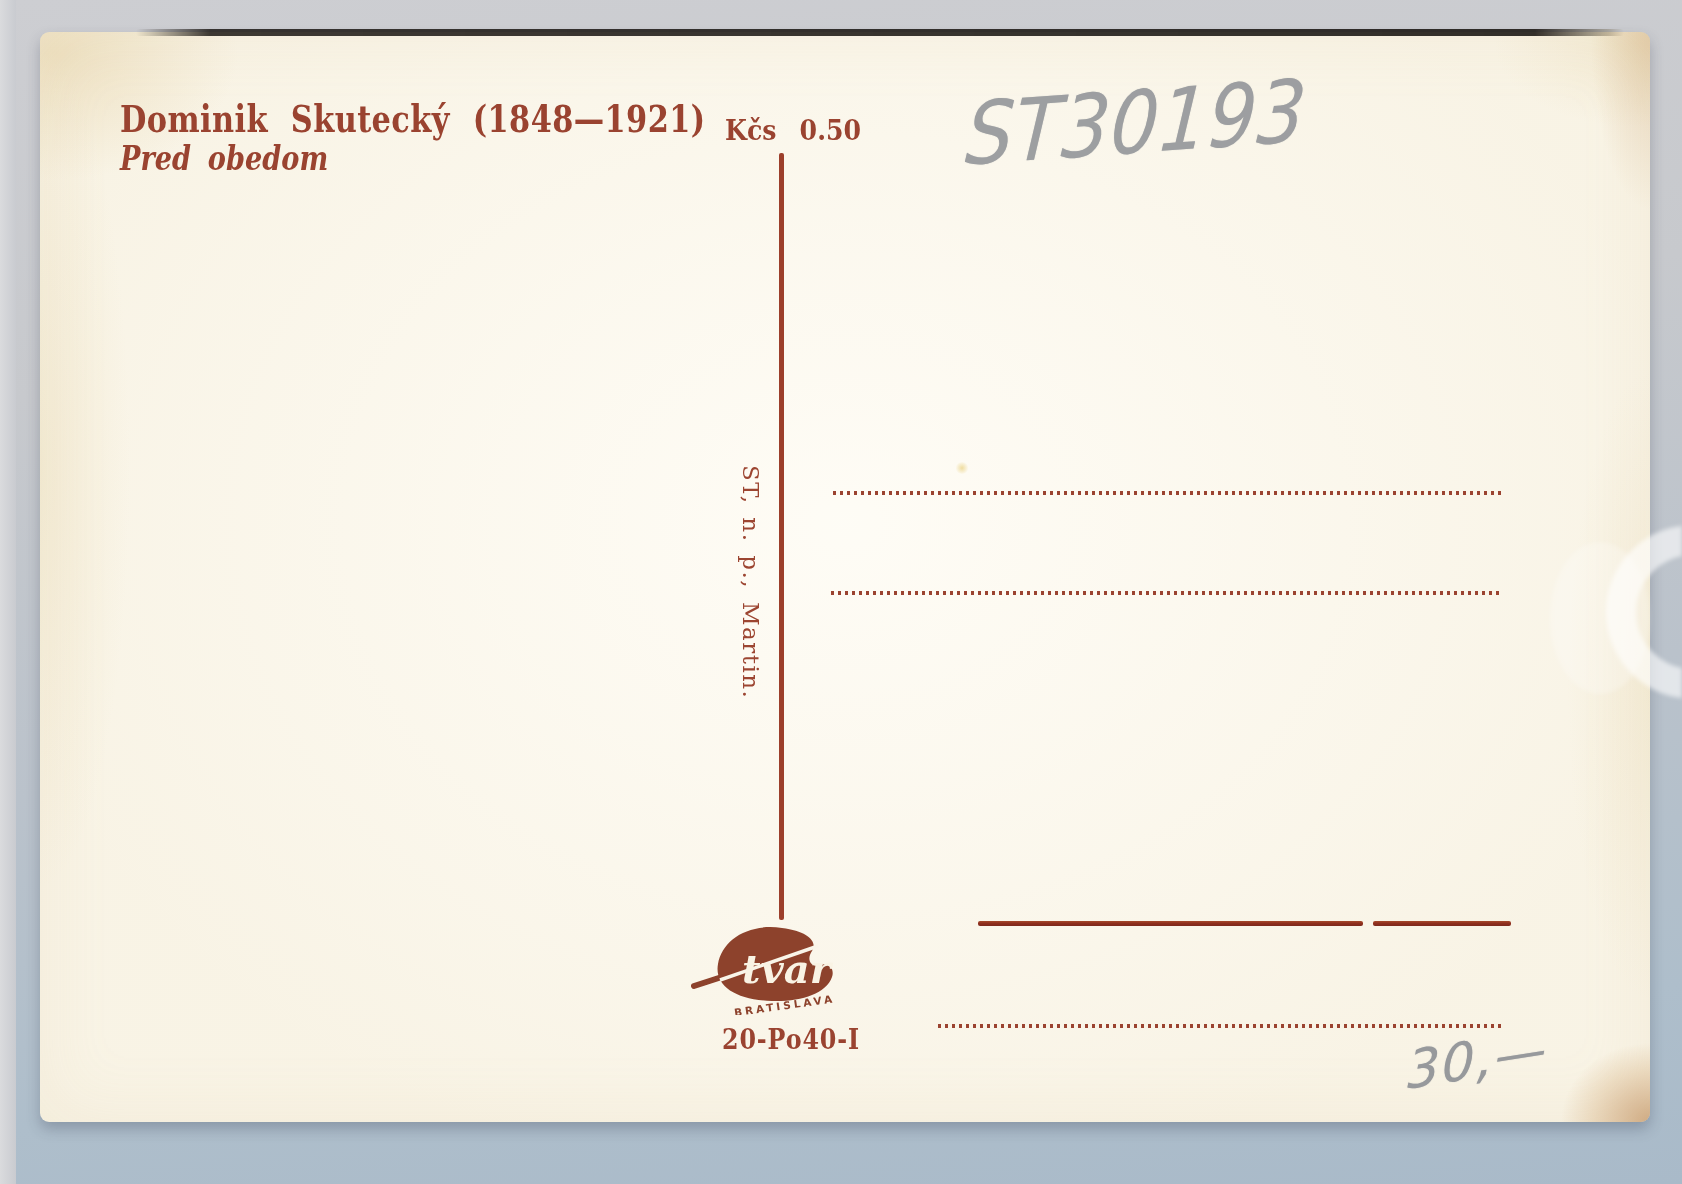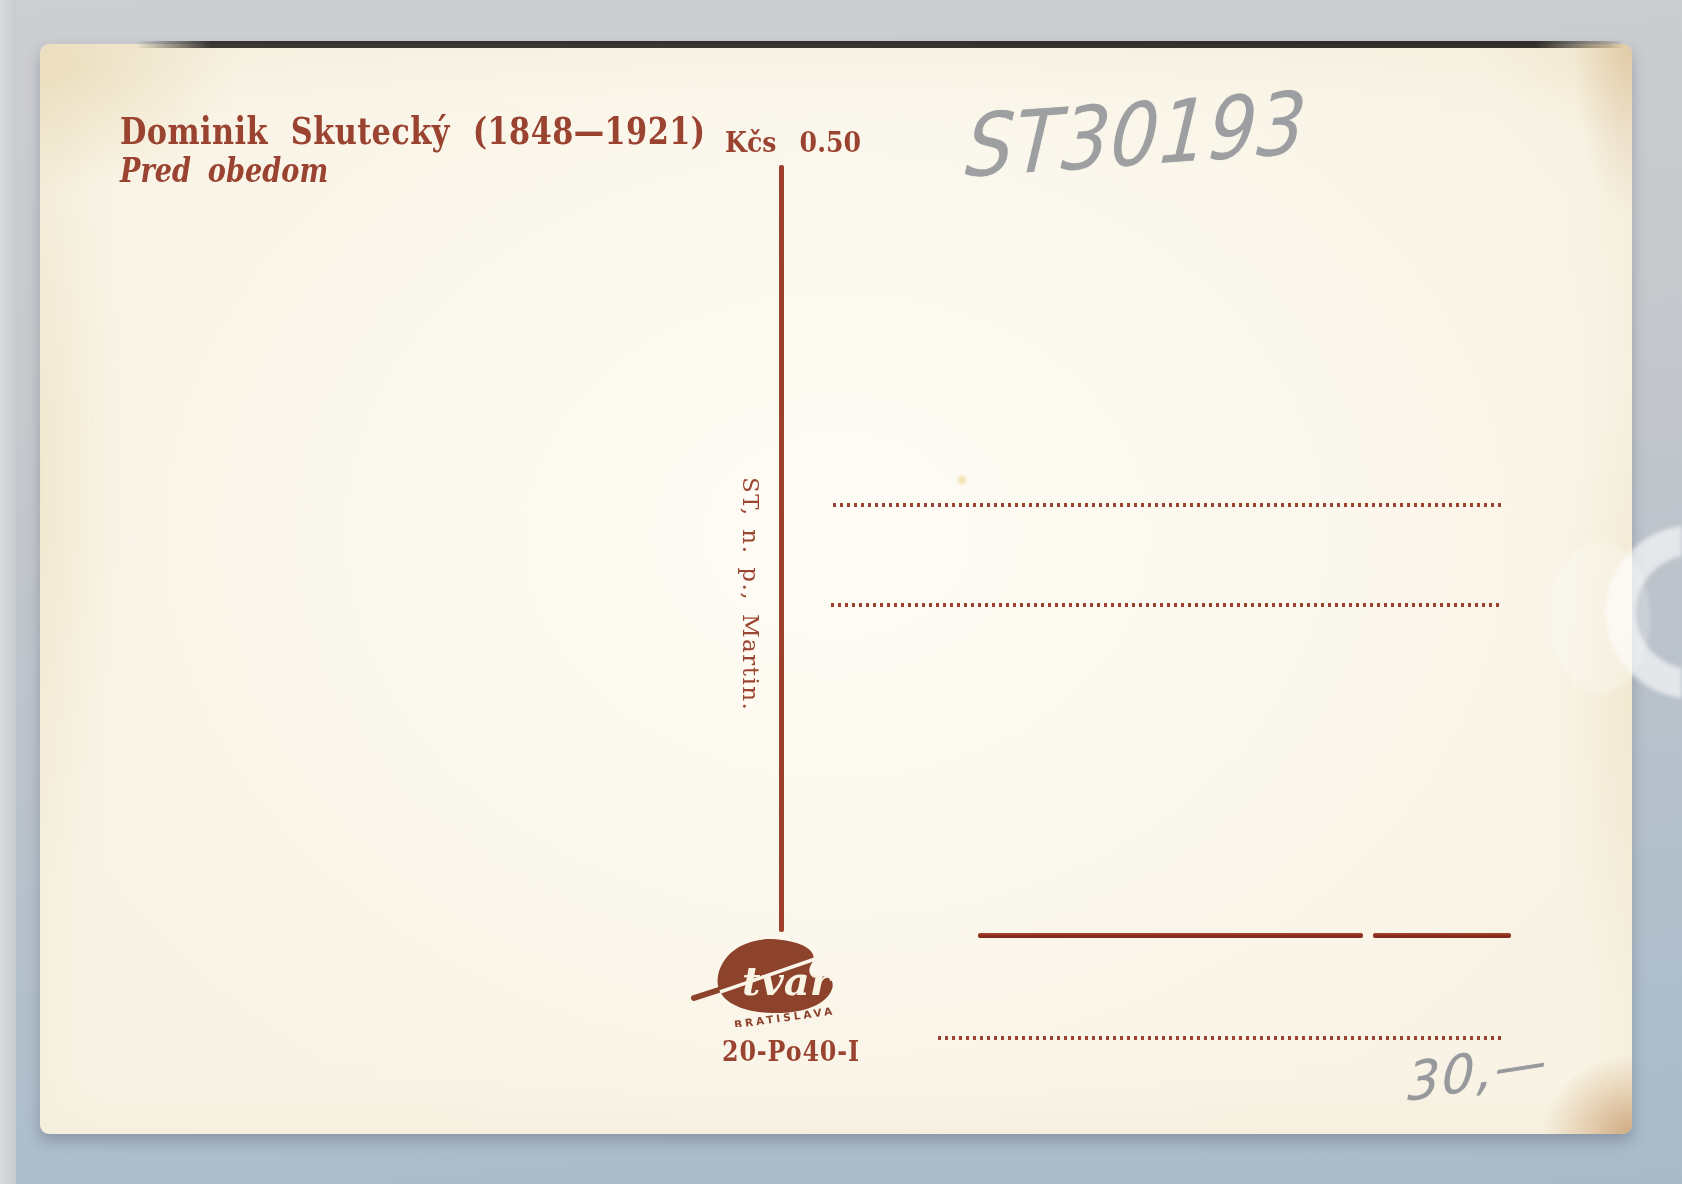--- a/index.html
+++ b/index.html
@@ -5,30 +5,31 @@
   html,body { margin:0; padding:0; background:#9aa8b6; }
   .scene {
     position:relative; width:1682px; height:1184px; overflow:hidden;
     background:linear-gradient(175deg, #cdced2 0%, #c7c9cd 30%, #bac2cb 60%, #aebecb 85%, #a9bac9 100%);
     font-family:"DejaVu Serif", serif;
   }
   .bg-strip { position:absolute; left:0; top:0; width:16px; height:100%;
     background:linear-gradient(90deg,#dadbdd,#c9cbd0); }
   
   .card {
-    position:absolute; left:40px; top:44px; width:1592px; height:1090px;
+    position:absolute; left:40px; top:32px; width:1592px; height:1090px;
     background-color:#f9f5e9;
     background-image:
       radial-gradient(ellipse 260px 180px at 1% 2%, rgba(222,196,140,.40), transparent 70%),
       radial-gradient(ellipse 120px 560px at 0% 40%, rgba(230,212,166,.28), transparent 75%),
       radial-gradient(ellipse 200px 120px at 99% 1%, rgba(226,204,150,.25), transparent 70%),
       radial-gradient(ellipse 110px 420px at 100% 60%, rgba(228,208,160,.22), transparent 75%),
       radial-gradient(ellipse 900px 700px at 50% 45%, rgba(255,253,247,.9), rgba(247,240,222,.35) 95%);
     border-radius:9px;
     box-shadow:0 7px 14px rgba(45,55,75,.28), inset 0 0 70px rgba(212,190,140,.14);
+    padding-left:18px;
   }
   .top-edge { position:absolute; left:96px; top:-3px; width:1488px; height:7px;
     border-radius:4px; filter:blur(.6px);
     background:linear-gradient(90deg, transparent, rgba(28,24,20,.85) 5%, rgba(30,26,22,.9) 94%, rgba(120,110,90,.4) 99%, transparent); }
   .corner-wear { position:absolute; right:0; bottom:0; width:90px; height:80px; border-radius:0 0 9px 0;
     background:radial-gradient(ellipse at 100% 100%, rgba(178,116,58,.55), rgba(200,150,90,.25) 45%, transparent 70%); }
   .edge-wear-top-r { position:absolute; right:0; top:0; width:60px; height:180px; border-radius:0 9px 0 0;
     background:radial-gradient(ellipse at 100% 0%, rgba(190,140,80,.30), transparent 70%); }
   .freckle { position:absolute; left:915px; top:430px; width:14px; height:12px; border-radius:50%;
     background:radial-gradient(circle, rgba(228,196,90,.55), transparent 70%); }

